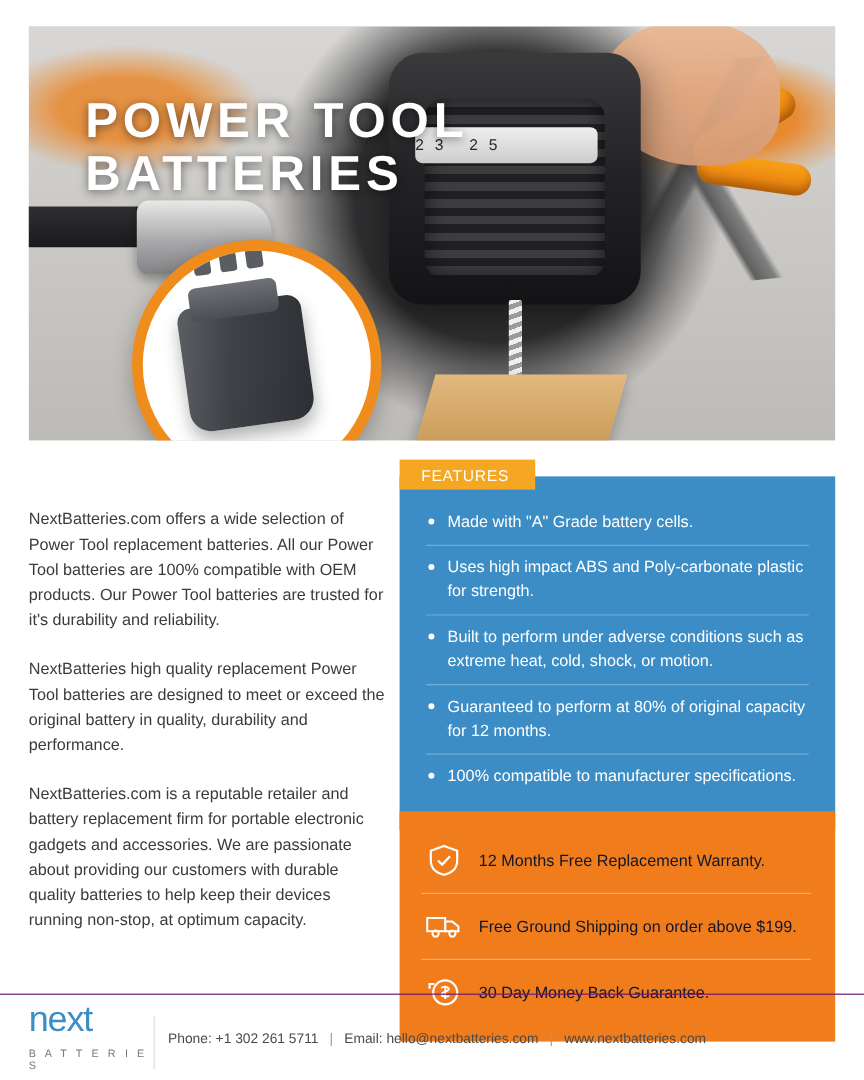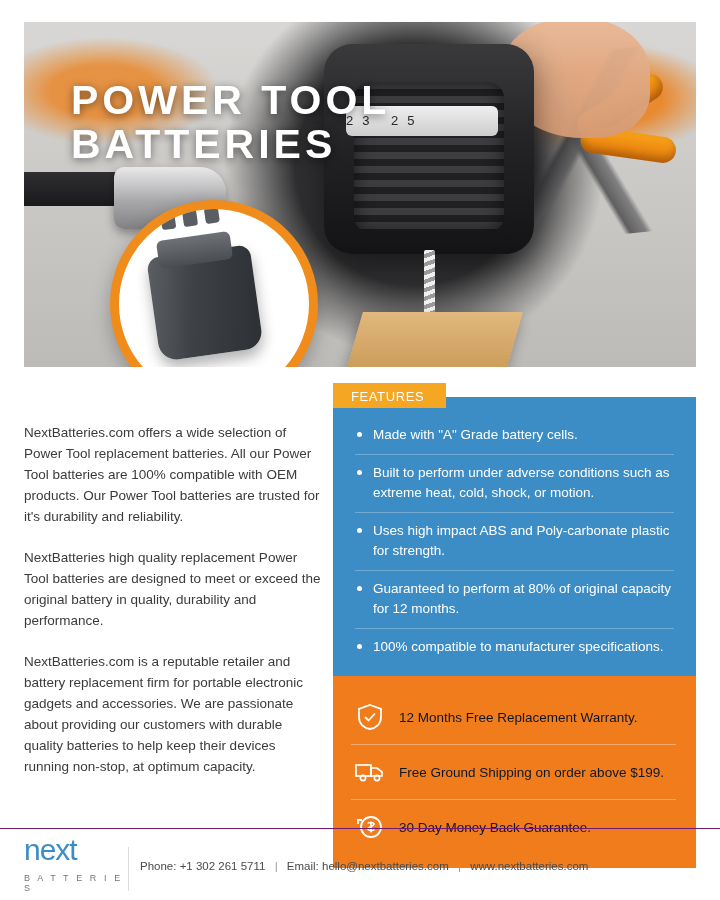--- a/index.html
+++ b/index.html
@@ -382,22 +382,22 @@
   <div class="left-col">
     <p>NextBatteries.com offers a wide selection of Power Tool replacement batteries. All our Power Tool batteries are 100% compatible with OEM products. Our Power Tool batteries are trusted for it's durability and reliability.</p>
     <p>NextBatteries high quality replacement Power Tool batteries are designed to meet or exceed the original battery in quality, durability and performance.</p>
     <p>NextBatteries.com is a reputable retailer and battery replacement firm for portable electronic gadgets and accessories. We are passionate about providing our customers with durable quality batteries to help keep their devices running non-stop, at optimum capacity.</p>
   </div>
 
   <div class="features">
     <div class="features-tab">FEATURES</div>
     <ul>
       <li>Made with "A" Grade battery cells.</li>
+      <li>Uses high impact ABS and Poly-carbonate plastic for strength.</li>
       <li>Built to perform under adverse conditions such as extreme heat, cold, shock, or motion.</li>
-      <li>Uses high impact ABS and Poly-carbonate plastic for strength.</li>
       <li>Guaranteed to perform at 80% of original capacity for 12 months.</li>
       <li>100% compatible to manufacturer specifications.</li>
     </ul>
   </div>
 
   <div class="offers">
     <div class="offer-row">
       <div class="offer-icon">
         <svg width="26" height="28" viewBox="0 0 26 28" aria-hidden="true">
           <path d="M13 2 L24 6 V14 C24 21 19 25 13 26 C7 25 2 21 2 14 V6 Z" fill="none" stroke="#ffffff" stroke-width="1.8"></path>

